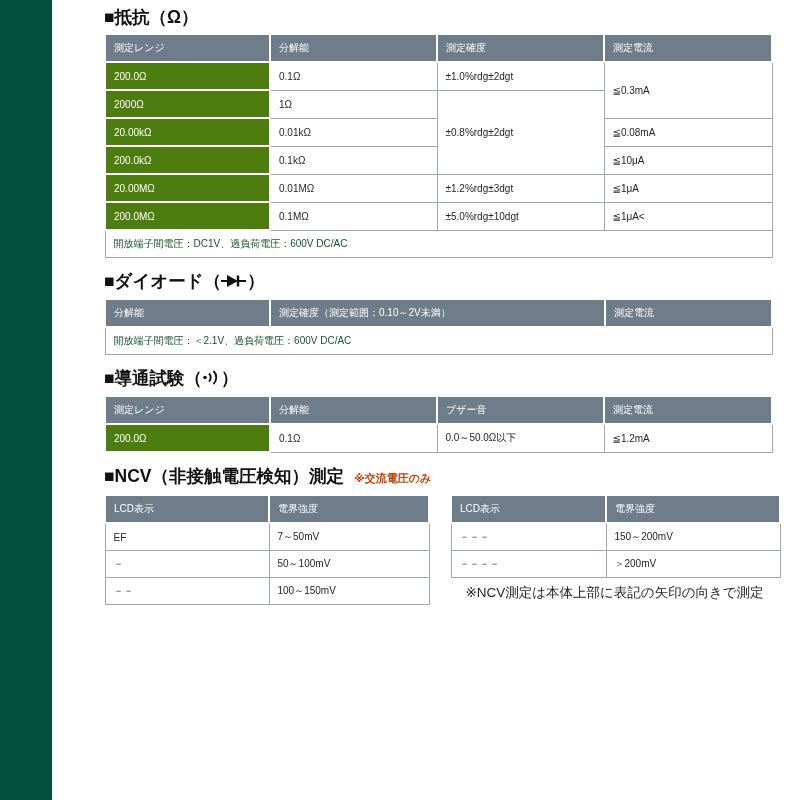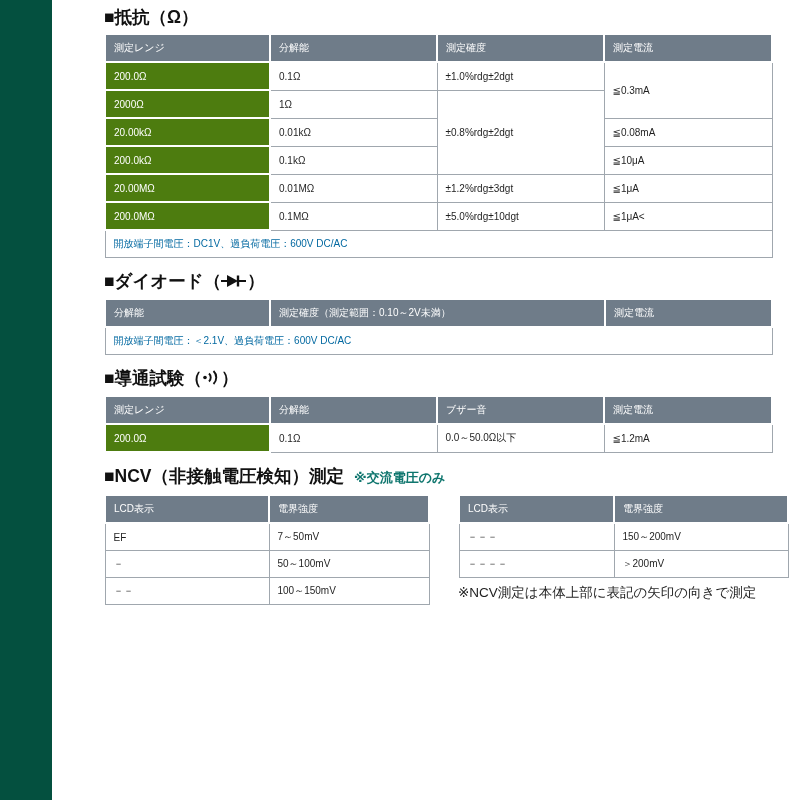--- a/index.html
+++ b/index.html
@@ -18,45 +18,45 @@
   }
   .content {
     position: absolute; left: 104px; top: 6px; width: 667px;
   }
   .sec-title {
     font-size: 17.5px; font-weight: bold; color: #111;
     line-height: 22px; margin: 0 0 5px 0;
     white-space: nowrap;
   }
   .sec-title .sub {
-    font-size: 13px; font-weight: 600; margin-left: 10px; color: #0f766e;
+    font-size: 11px; font-weight: 600; margin-left: 10px; color: #c2410c;
   }
   .sec-gap { margin-top: 12px; }
   .icon-inline { display: inline-block; vertical-align: -1px; }
   table.spec {
     border-collapse: collapse; width: 100%;
     table-layout: fixed; font-size: 10px;
   }
   table.spec th, table.spec td {
     border: 1px solid #a0a7ae;
     padding: 1px 8px; height: 24px;
     text-align: left; vertical-align: middle;
     font-weight: normal; overflow: hidden; white-space: nowrap;
   }
   table.spec th {
     background: #6f7c89; color: #ffffff; border: 2px solid #ffffff;
   }
   table.spec td.range {
     background: #4d7c0f; color: #ffffff; border: 2px solid #ffffff;
   }
-  table.spec td.foot { color: #0369a1; }
-  .ncv-wrap { display: flex; gap: 30px; align-items: flex-start; }
+  table.spec td.foot { color: #14532d; }
+  .ncv-wrap { display: flex; gap: 22px; align-items: flex-start; }
   .ncv-left { width: 324px; }
   .ncv-right { width: 329px; }
-  .ncv-note { font-size: 13.5px; margin-top: 6px; color: #1f1f1f; white-space: nowrap; }
+  .ncv-note { font-size: 13.5px; margin-top: 6px; color: #1f1f1f; white-space: nowrap; text-align: center; }
 </style>
 </head>
 <body>
 
 <div class="accent-bar"></div>
 
 <div class="content">
 
   <div class="sec-title">
     <span>■抵抗（Ω）</span>

